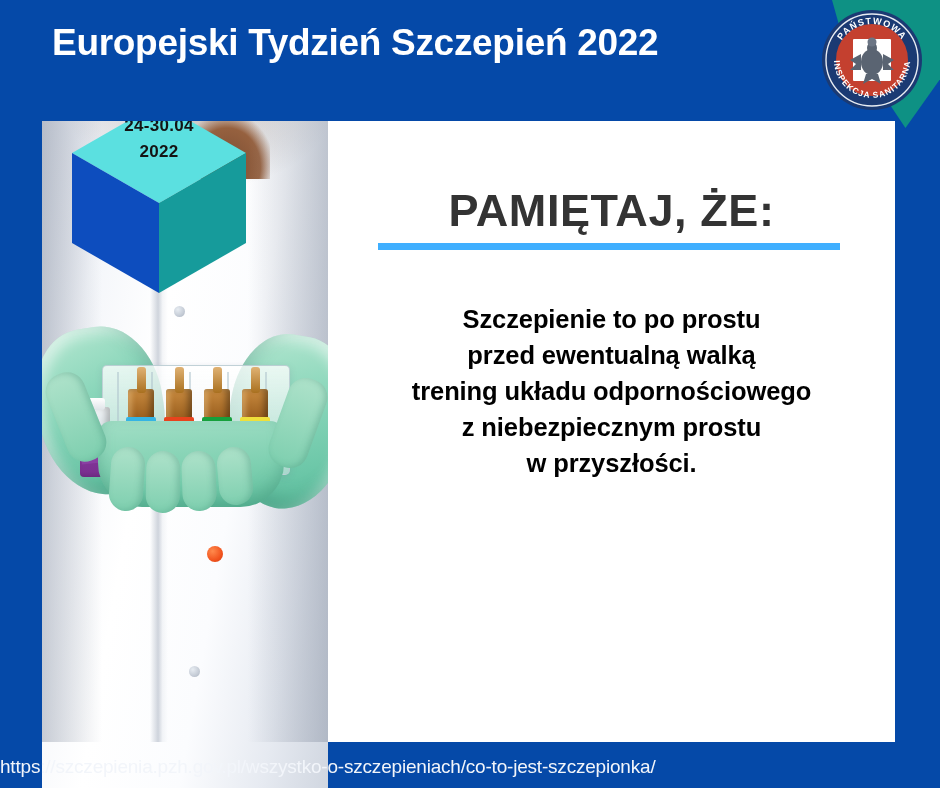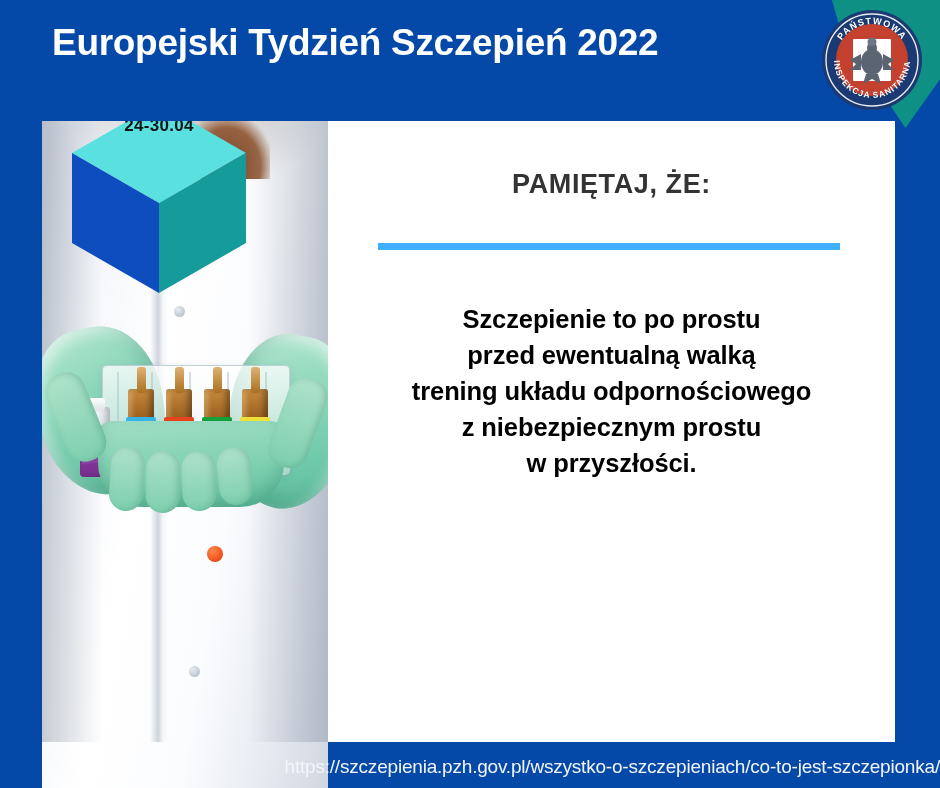--- a/index.html
+++ b/index.html
@@ -230,24 +230,24 @@
 
   
   .content {
     position:absolute;
     left:286px; top:0;
     width:567px; height:621px;
     background:#FFFFFF;
   }
   .heading {
     position:absolute;
-    left:0; top:48px;
+    left:0; top:64px;
     width:567px;
     text-align:center;
-    font-size:27px;
+    font-size:45px;
     font-weight:bold;
     color:#333333;
     letter-spacing:.6px;
   }
   .rule {
     position:absolute;
     left:50px; top:122px;
     width:462px; height:7px;
     background:#3FAFFF;
   }
@@ -262,21 +262,21 @@
     line-height:36px;
     letter-spacing:-0.1px;
   }
   .body-text div { white-space:nowrap; }
 
   
   .footer-url {
     position:absolute;
     left:0; top:756px;
     width:940px;
-    text-align:right;
+    text-align:left;
     font-size:19px;
     color:#F2F5FA;
     font-weight:300;
     letter-spacing:-0.2px;
   }
 </style>
 </head>
 <body>
 
 <div id="poster">
@@ -369,20 +369,21 @@
       <div class="finger thumb-r"></div>
 
       <div class="cube">
         <svg width="206" height="206" viewBox="0 0 206 206" xmlns="http://www.w3.org/2000/svg">
           <polygon points="103,16 190,66 103,116 16,66" fill="#5BE0E0"></polygon>
           <polygon points="16,66 103,116 103,206 16,156" fill="#0D4DBE"></polygon>
           <polygon points="190,66 190,156 103,206 103,116" fill="#169B9B"></polygon>
         </svg>
         <div class="cube-date">
           <div>24-30.04</div>
+          <div>2022</div>
         </div>
       </div>
     </div>
 
     <div class="content">
       <div class="heading">PAMIĘTAJ, ŻE:</div>
       <div class="rule"></div>
       <div class="body-text">
         <div>Szczepienie to po prostu</div>
         <div>przed ewentualną walką</div>

